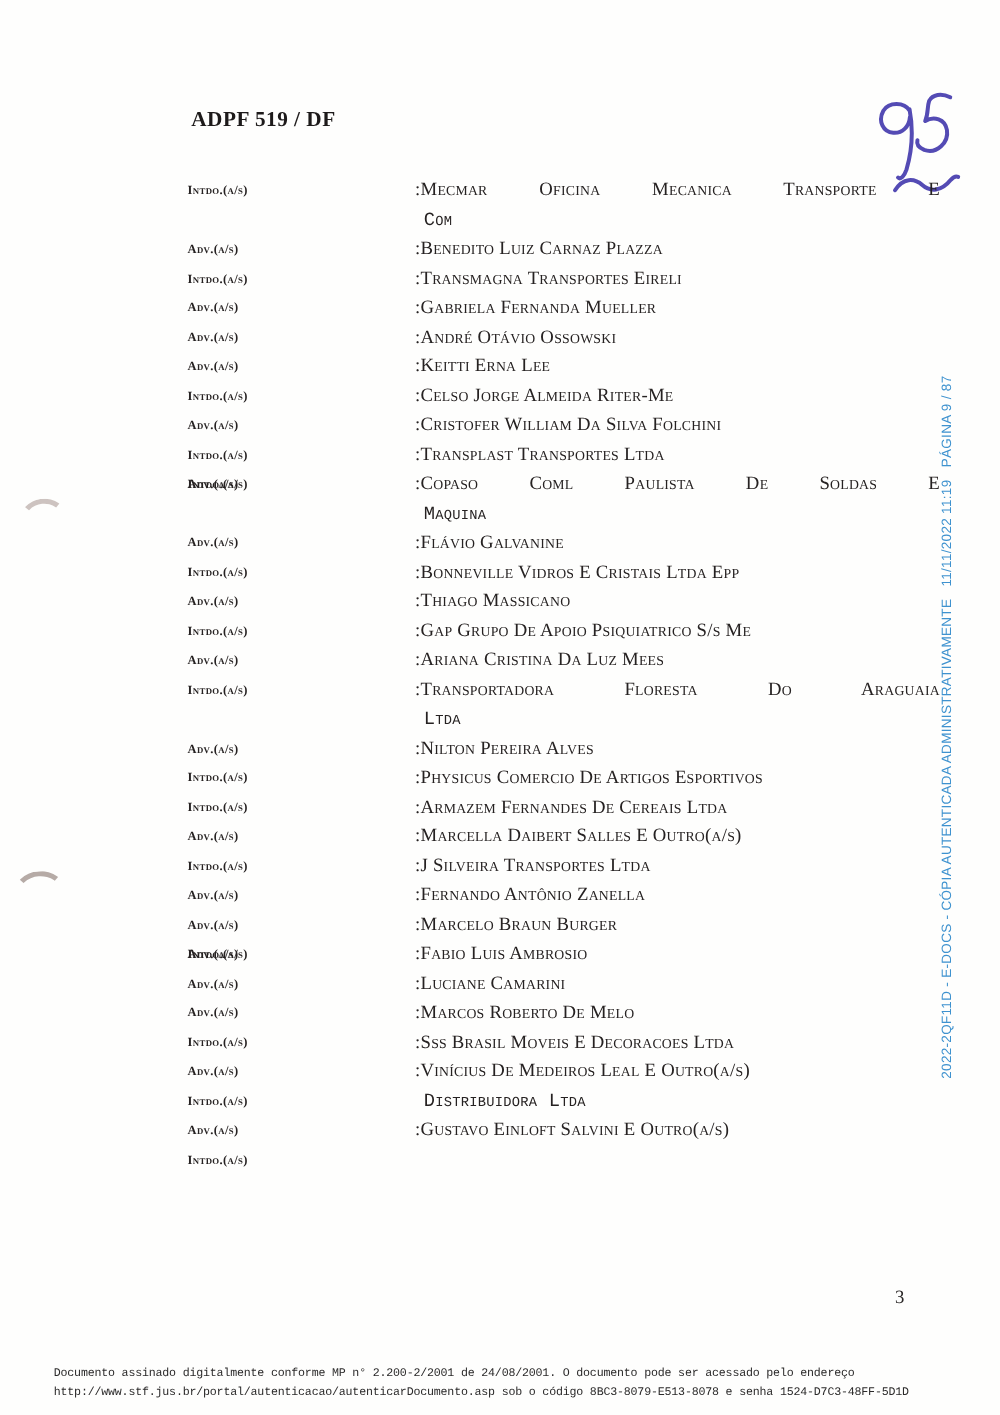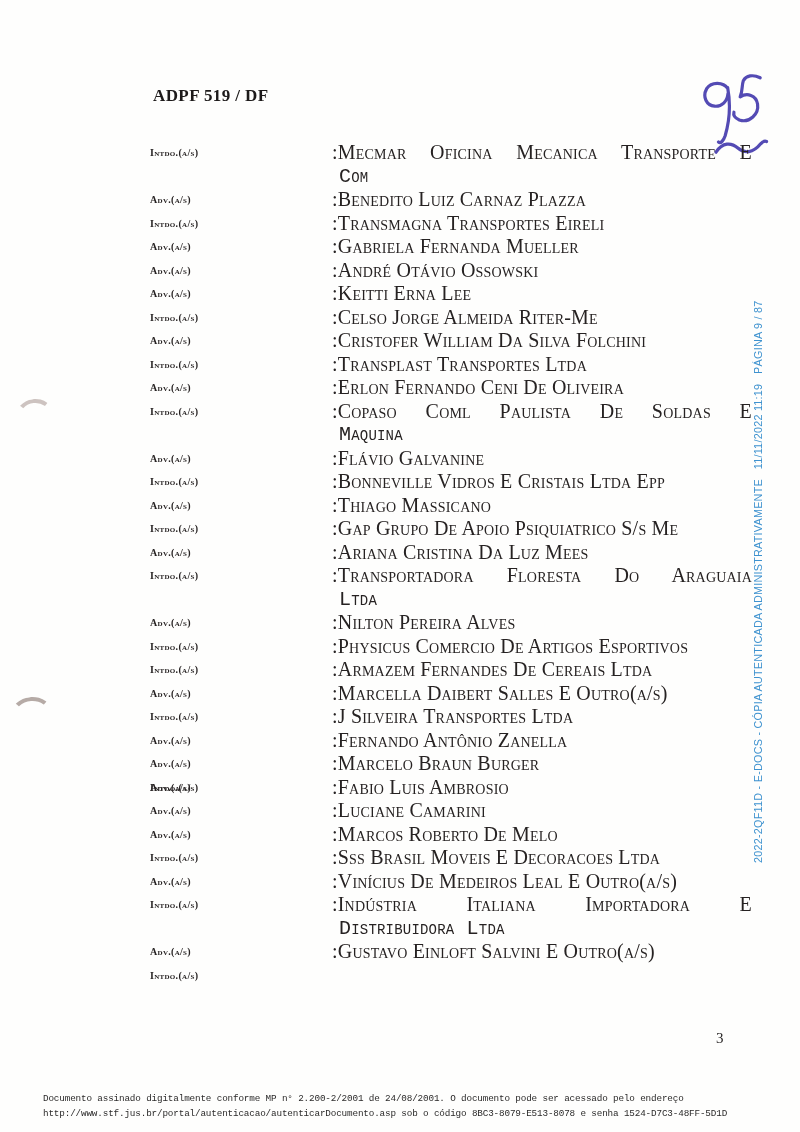--- a/index.html
+++ b/index.html
@@ -14,21 +14,21 @@
   }
   .parties { position:absolute; left:150px; top:141px; width:610px; }
   .row { position:relative; }
   .role-label {
     position:absolute; left:0; top:0;
     font-weight:bold; font-variant:small-caps;
     font-size:10px; line-height:23.5px; letter-spacing:.3px; color:#262222;
   }
   .value {
     margin-left:182px; width:420px;
-    font-variant:small-caps; font-size:20px; line-height:23.5px;
+    font-variant:small-caps; font-size:15px; line-height:23.5px;
     letter-spacing:.2px; color:#262222;
   }
   .vline { min-height:23.5px; }
   .vline.justify { text-align:justify; text-align-last:justify; }
   .vline.cont { padding-left:7px;font-family:Liberation Mono, monospace; }
   .page-number { position:absolute; left:716px; top:1030px; font-size:15px; color:#2a2727; }
   .footer {
     position:absolute; left:28px; top:1092px;
     font-family:"Liberation Mono", monospace; font-size:9.3px; line-height:14.5px;
     color:#2b2a2a; white-space:nowrap; letter-spacing:-0.15px;margin-left:15px;
@@ -112,23 +112,20 @@
         </div>
       </div>
       <div class="row">
         <div class="role-label">Intdo.(a/s)</div>
         <div class="value">
           <div class="vline">:Transplast Transportes Ltda</div>
         </div>
       </div>
       <div class="row">
         <div class="role-label">Adv.(a/s)</div>
-        <div class="value">
-          <div class="vline">:Erlon Fernando Ceni De Oliveira</div>
-        </div>
       </div>
       <div class="row">
         <div class="role-label">Intdo.(a/s)</div>
         <div class="value">
           <div class="vline justify">:Copaso Coml Paulista De Soldas E</div>
           <div class="vline cont">Maquina</div>
         </div>
       </div>
       <div class="row">
         <div class="role-label">Adv.(a/s)</div>
@@ -238,21 +235,20 @@
       </div>
       <div class="row">
         <div class="role-label">Adv.(a/s)</div>
         <div class="value">
           <div class="vline">:Vinícius De Medeiros Leal E Outro(a/s)</div>
         </div>
       </div>
       <div class="row">
         <div class="role-label">Intdo.(a/s)</div>
         <div class="value">
-          <div class="vline justify">:Indústria Italiana Importadora E</div>
           <div class="vline cont">Distribuidora Ltda</div>
         </div>
       </div>
       <div class="row">
         <div class="role-label">Adv.(a/s)</div>
         <div class="value">
           <div class="vline">:Gustavo Einloft Salvini E Outro(a/s)</div>
         </div>
       </div>
       <div class="row">

